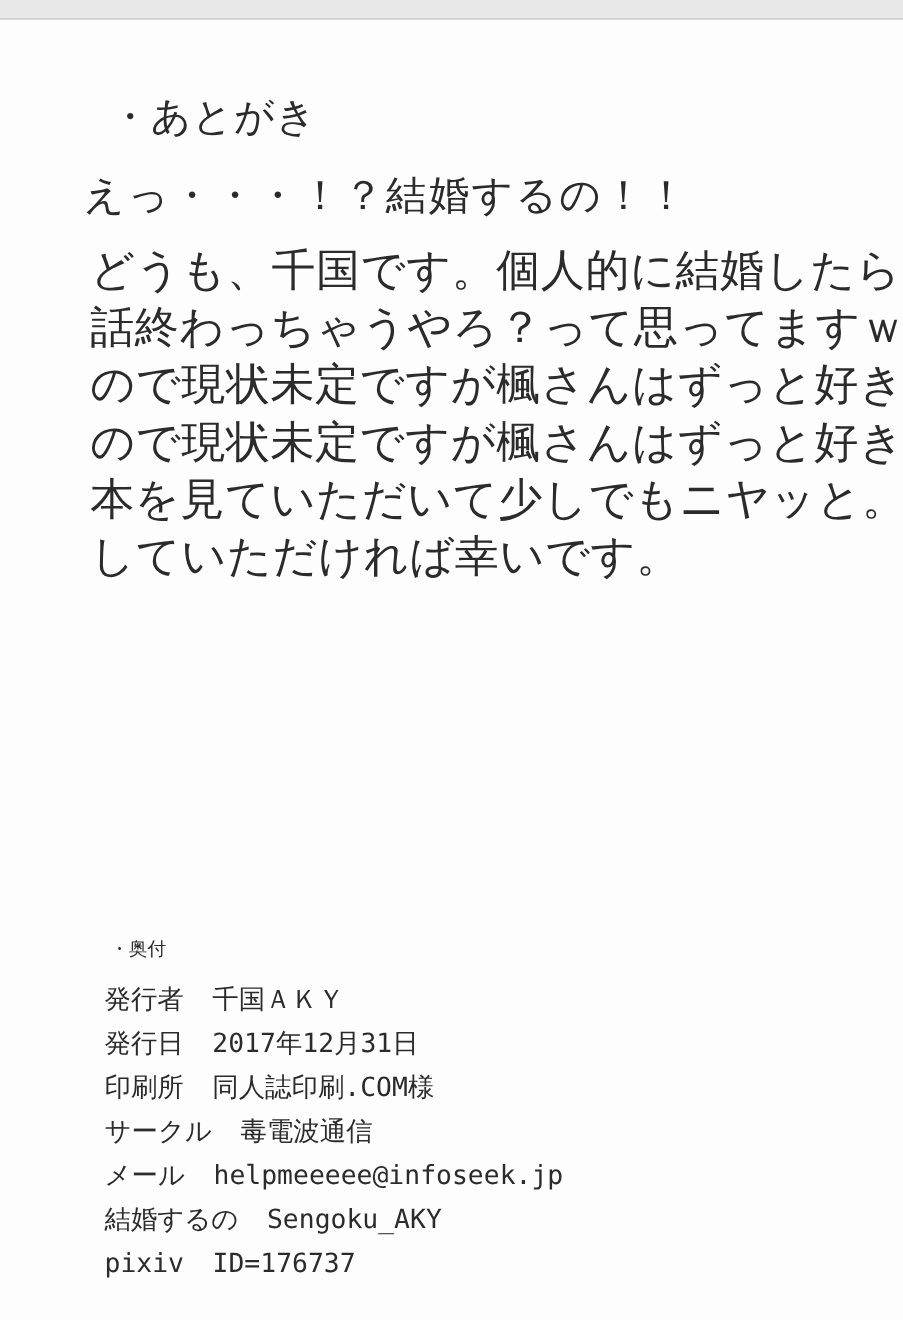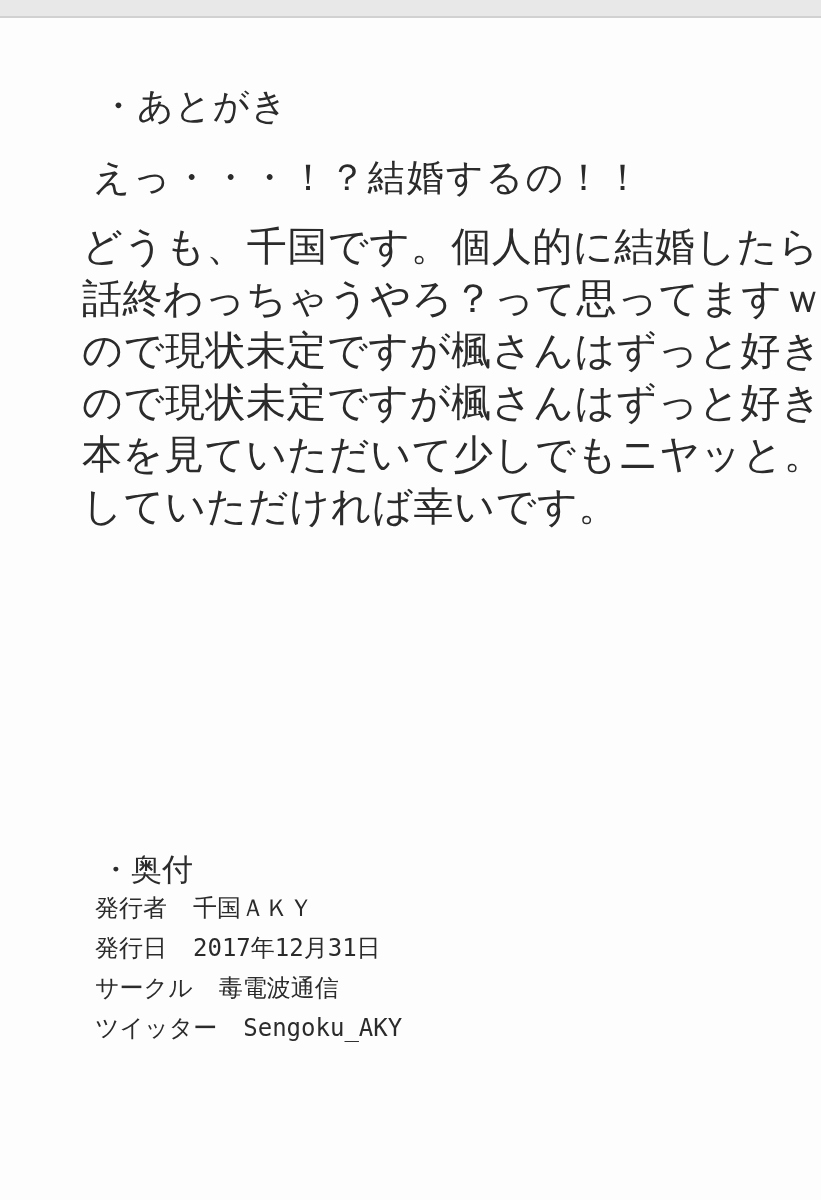--- a/index.html
+++ b/index.html
@@ -35,21 +35,21 @@
     position: absolute;
     left: 100px;
     top: 72px;
     font-size: 36px;
     line-height: 1;
     letter-spacing: 1px;
     white-space: nowrap;
   }
   .afterword-subtitle {
     position: absolute;
-    left: 93px;
+    left: 76px;
     top: 143px;
     font-size: 37px;
     line-height: 1;
     letter-spacing: 2px;
     white-space: nowrap;
     text-align: right;
   }
   .body-paragraph {
     position: absolute;
     left: 82px;
@@ -60,21 +60,21 @@
     height: 52px;
     line-height: 52px;
     white-space: nowrap;
   }
   .paragraph-1 { top: 204px; }
   .paragraph-2 { top: 622px; }
   .colophon-title {
     position: absolute;
     left: 100px;
     top: 838px;
-    font-size: 31px;
+    font-size: 17px;
     line-height: 1;
     white-space: nowrap;
   }
   .colophon-rows {
     position: absolute;
     left: 95px;
     top: 872px;
     font-family: "DejaVu Sans Mono", "Liberation Sans", monospace;
     font-size: 24px;
   }
@@ -113,23 +113,35 @@
   <div class="colophon-rows">
     <div class="colophon-row">
       <span class="colophon-label">発行者</span>
       <span class="colophon-value">千国ＡＫＹ</span>
     </div>
     <div class="colophon-row">
       <span class="colophon-label">発行日</span>
       <span class="colophon-value">2017年12月31日</span>
     </div>
     <div class="colophon-row">
+      <span class="colophon-label">印刷所</span>
+      <span class="colophon-value">同人誌印刷.COM様</span>
+    </div>
+    <div class="colophon-row">
       <span class="colophon-label">サークル</span>
       <span class="colophon-value">毒電波通信</span>
     </div>
     <div class="colophon-row">
-      <span class="colophon-label">ツイッター</span>
+      <span class="colophon-label">メール</span>
+      <span class="colophon-value">helpmeeeee@infoseek.jp</span>
+    </div>
+    <div class="colophon-row">
+      <span class="colophon-label">結婚するの</span>
       <span class="colophon-value">Sengoku_AKY</span>
+    </div>
+    <div class="colophon-row">
+      <span class="colophon-label">pixiv</span>
+      <span class="colophon-value">ID=176737</span>
     </div>
   </div>
 
   <div class="scan-edge-bottom"></div>
 </div>
 
 </body></html>

